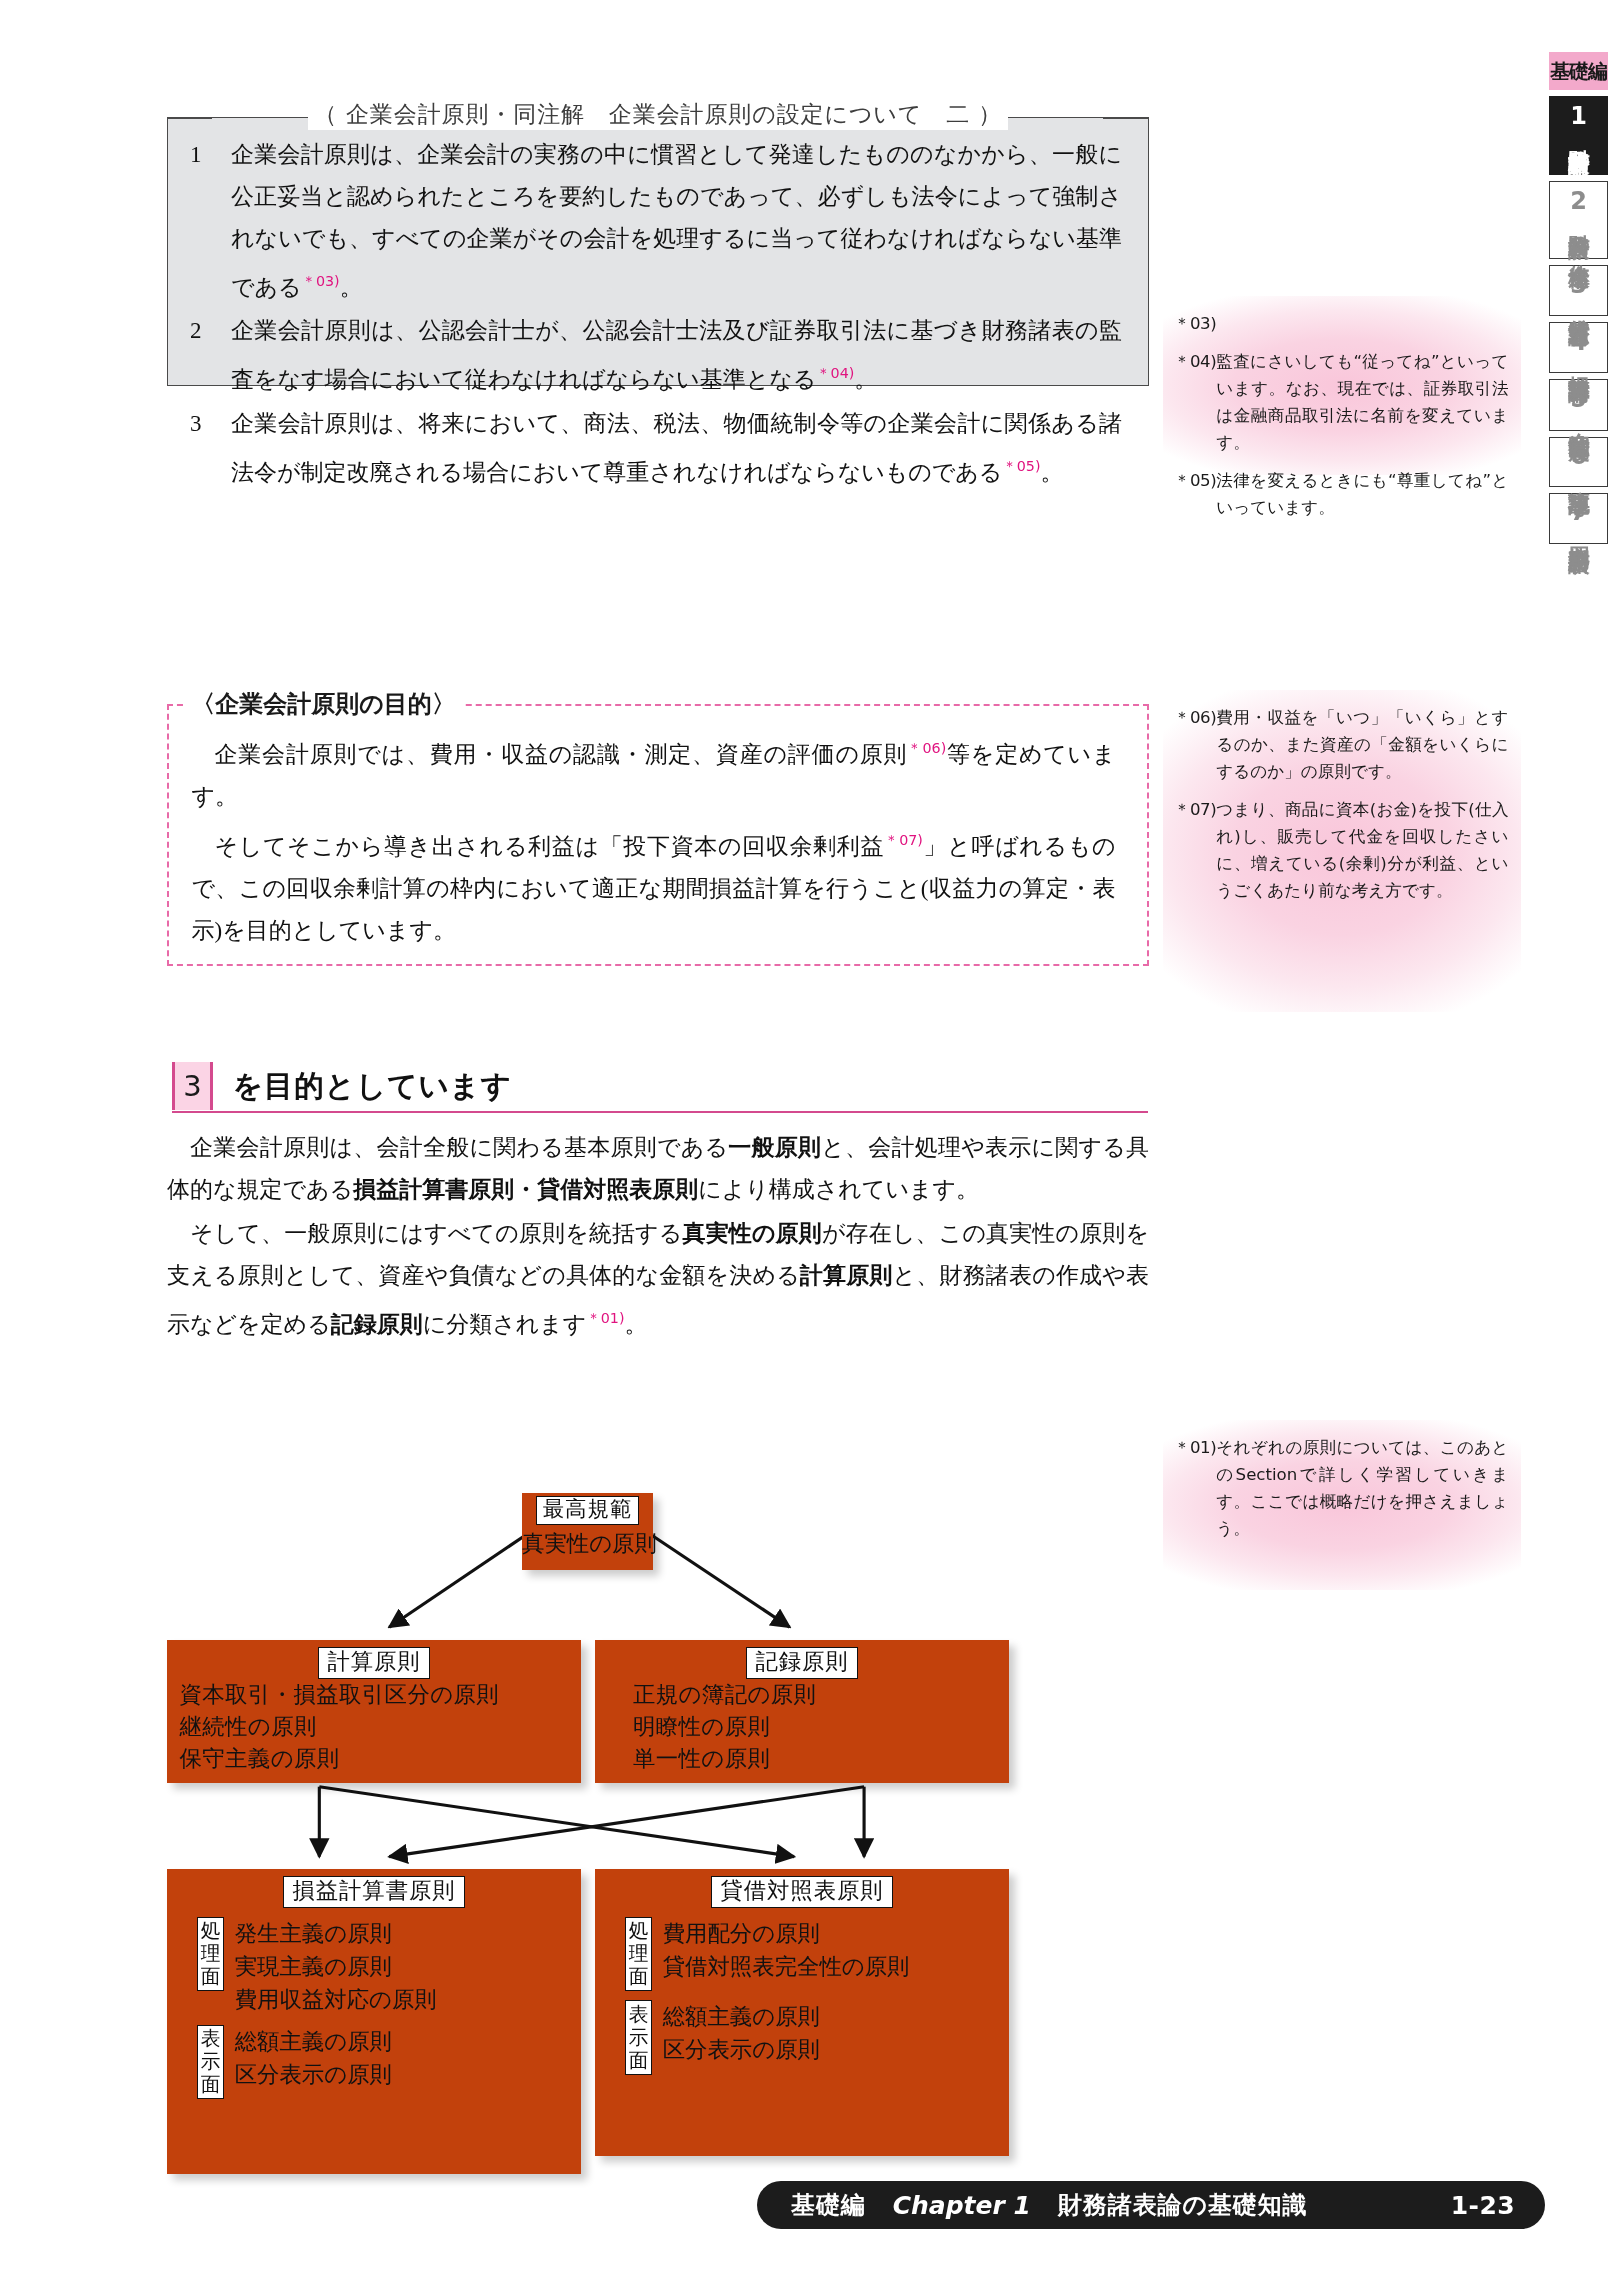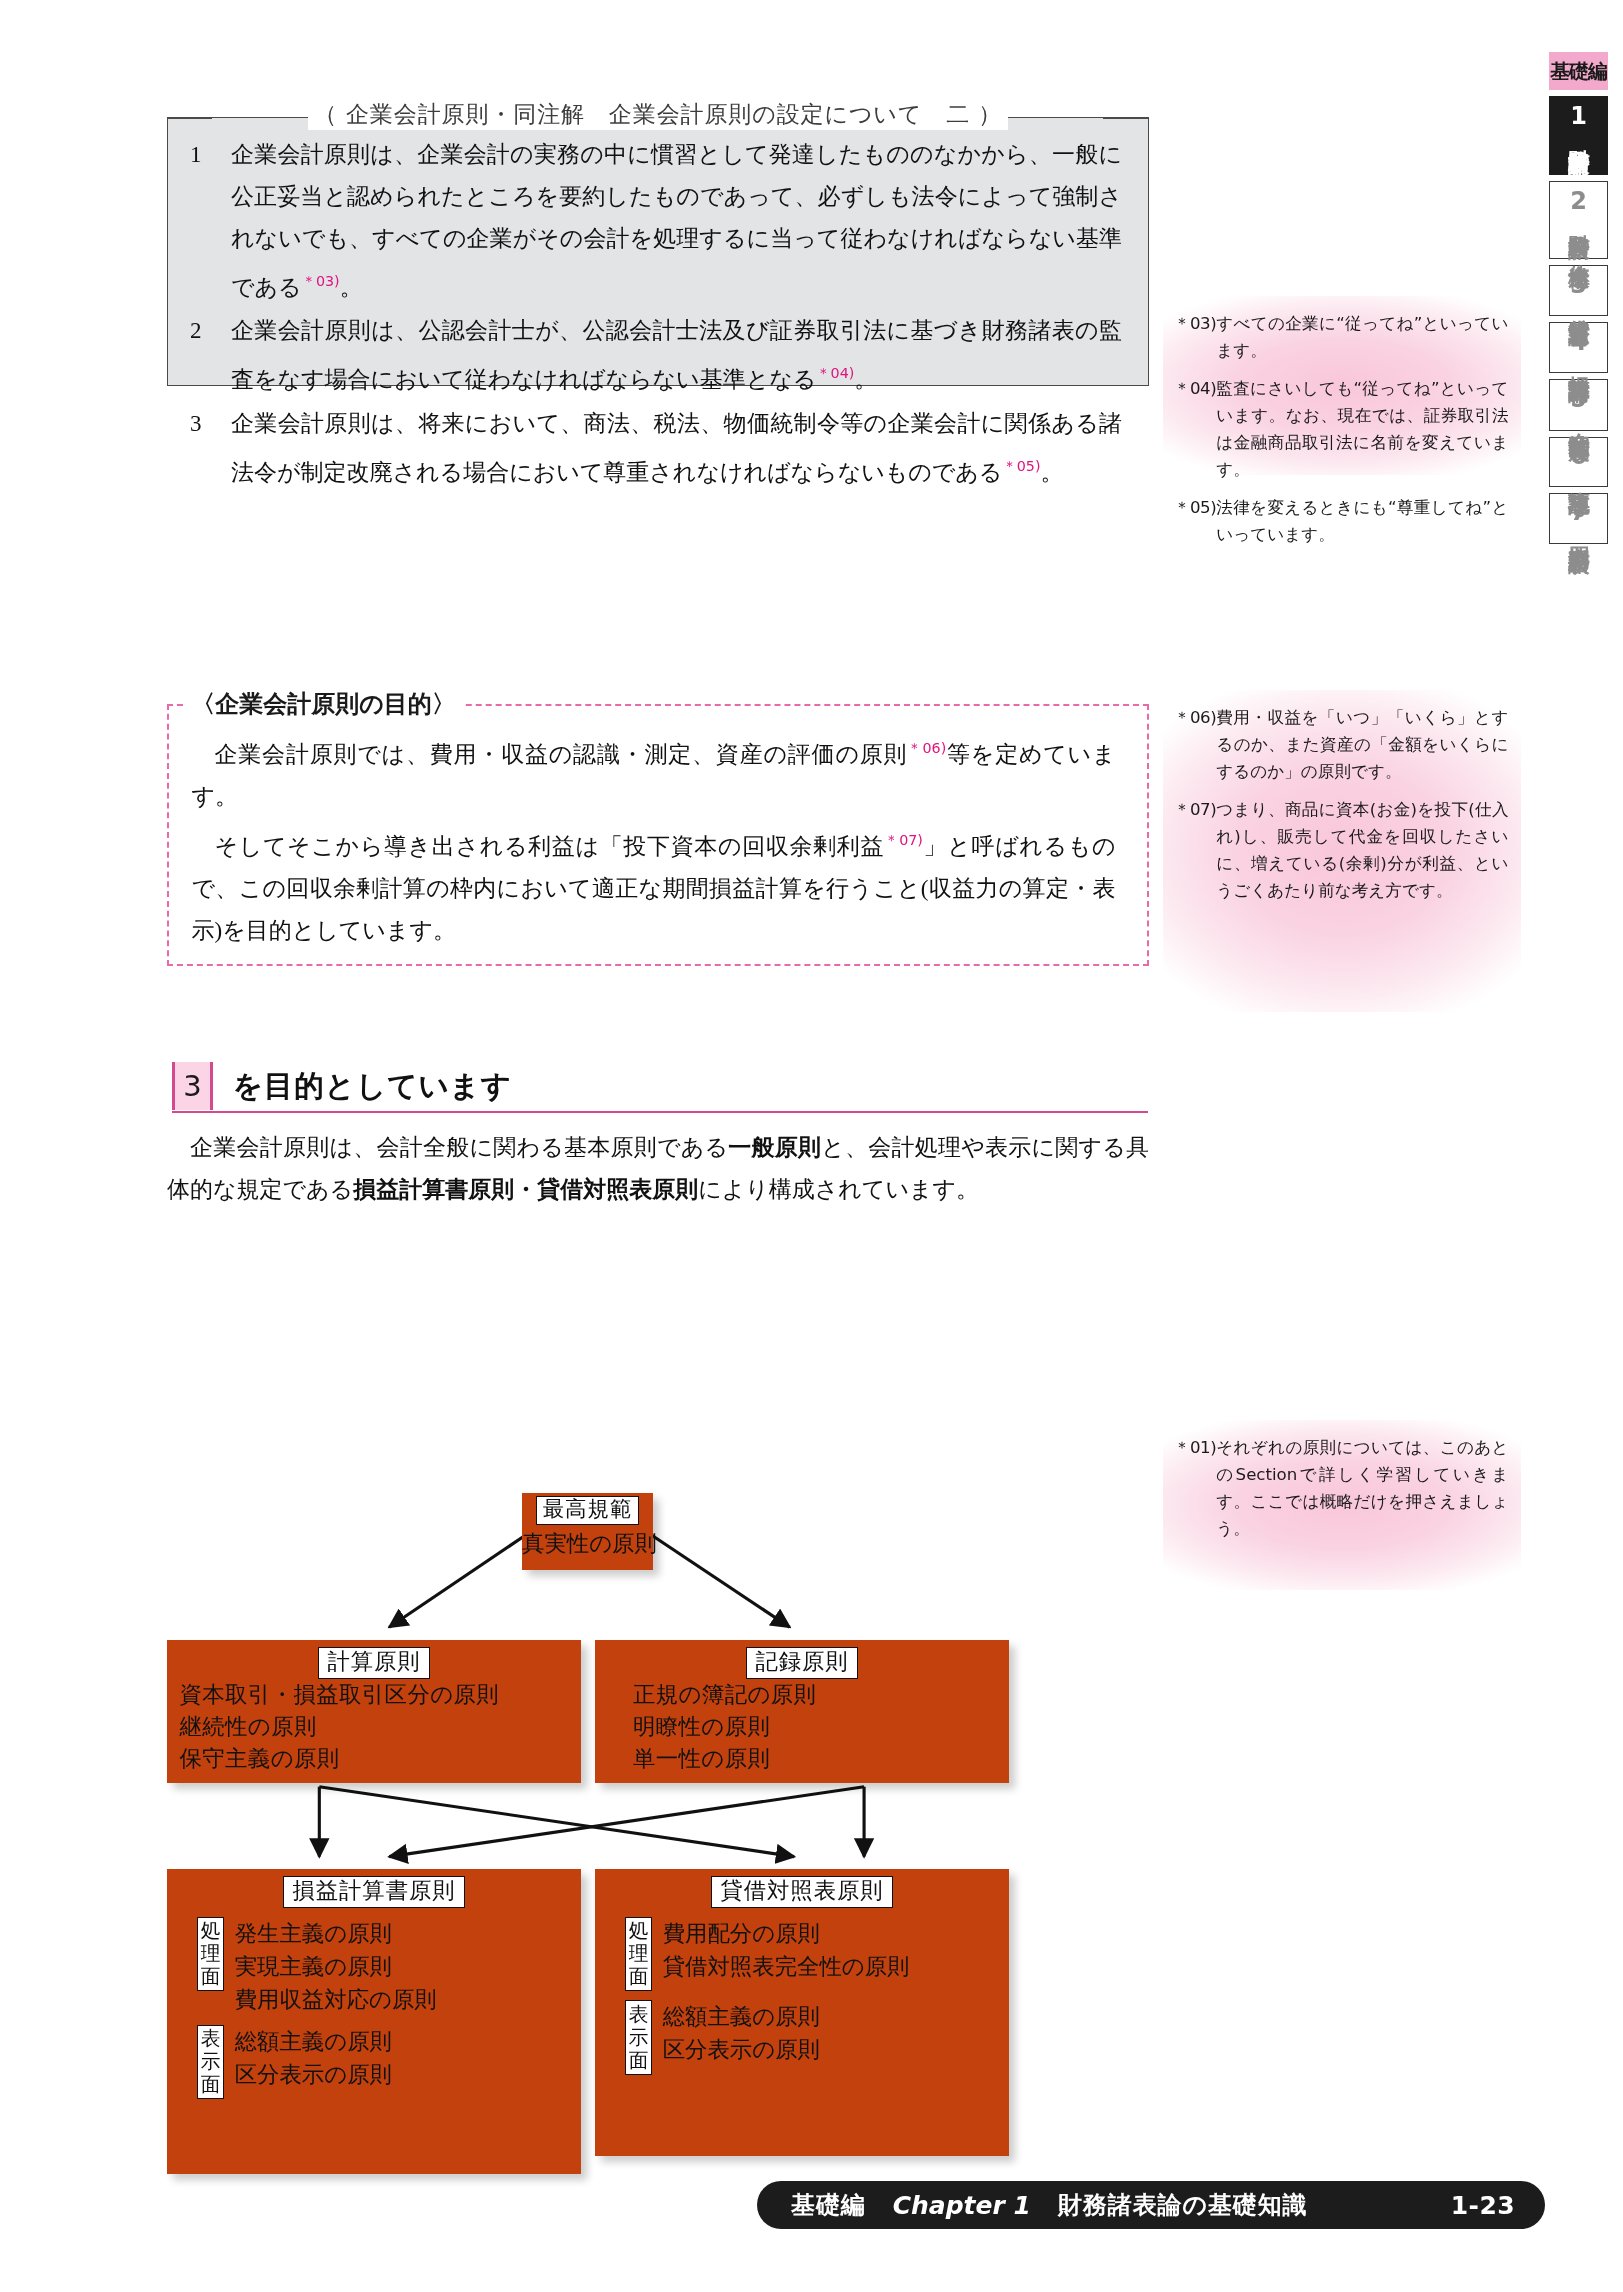--- a/index.html
+++ b/index.html
@@ -377,21 +377,20 @@
 <div id="purpose-box"></div>
 <div id="purpose-title">〈企業会計原則の目的〉</div>
 <div id="purpose-body">
     <p class="para">企業会計原則では、費用・収益の認識・測定、資産の評価の原則<span class="ref">＊06)</span>等を定めています。</p>
     <p class="para">そしてそこから導き出される利益は「投下資本の回収余剰利益<span class="ref">＊07)</span>」と呼ばれるもので、この回収余剰計算の枠内において適正な期間損益計算を行うこと(収益力の算定・表示)を目的としています。</p>
   </div>
 
 <div class="note-block" id="notes-a">
     <div class="note-line">
       <span class="note-tag">＊03)</span>
-      <span class="note-text">すべての企業に“従ってね”といっています。</span>
     </div>
     <div class="note-line">
       <span class="note-tag">＊04)</span>
       <span class="note-text">監査にさいしても“従ってね”といっています。なお、現在では、証券取引法は金融商品取引法に名前を変えています。</span>
     </div>
     <div class="note-line">
       <span class="note-tag">＊05)</span>
       <span class="note-text">法律を変えるときにも“尊重してね”といっています。</span>
     </div>
   </div>
@@ -411,20 +410,21 @@
       <span class="note-text">それぞれの原則については、このあとのSectionで詳しく学習していきます。ここでは概略だけを押さえましょう。</span>
     </div>
   </div>
 
 <div id="sec3">
   <div id="sec3-badge">3</div>
   <div id="sec3-title">を目的としています</div>
 </div>
 <div id="sec3-body">
     <p class="para"><span>企業会計原則は、会計全般に関わる基本原則である</span><span class="b">一般原則</span><span>と、会計処理や表示に関する具体的な規定である</span><span class="b">損益計算書原則・貸借対照表原則</span><span>により構成されています。</span></p>
+    <p class="para"><span>そして、一般原則にはすべての原則を統括する</span><span class="b">真実性の原則</span><span>が存在し、この真実性の原則を支える原則として、資産や負債などの具体的な金額を決める</span><span class="b">計算原則</span><span>と、財務諸表の作成や表示などを定める</span><span class="b">記録原則</span><span>に分類されます</span><span class="ref">＊01)</span><span>。</span></p>
   </div>
 
 <div id="diagram">
   <svg width="982" height="699" viewBox="0 0 1096 780">
     <defs>
       <marker id="ah" viewBox="0 0 10 10" refX="9" refY="5" markerWidth="6.5" markerHeight="6.5" orient="auto-start-reverse">
         <path d="M 0 0 L 10 5 L 0 10 z" fill="#111"></path>
       </marker>
     </defs>
 

